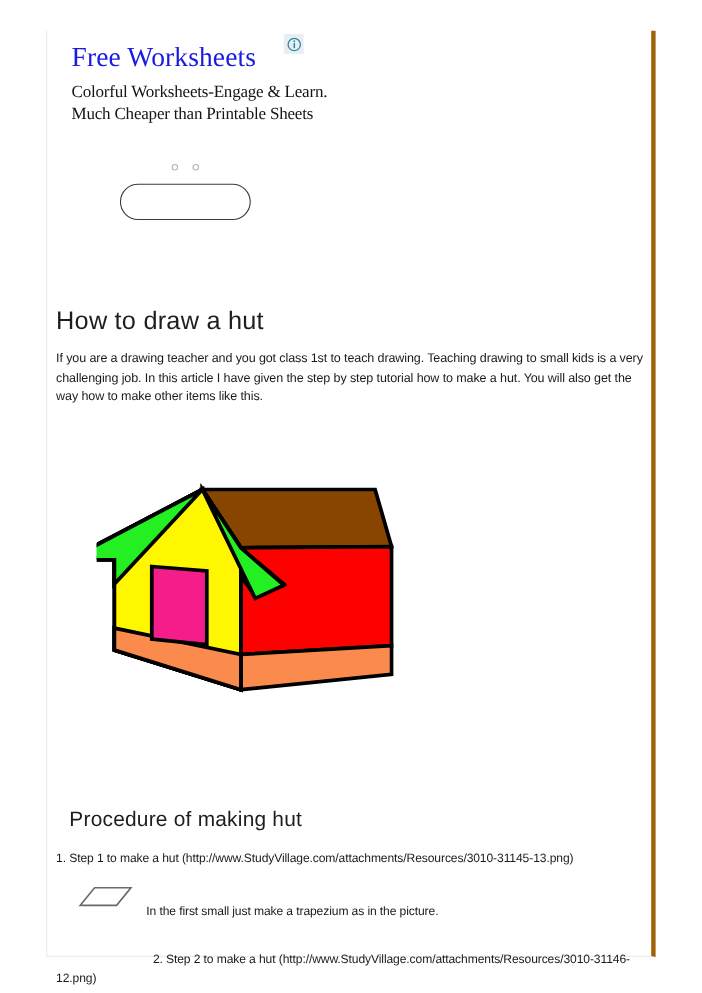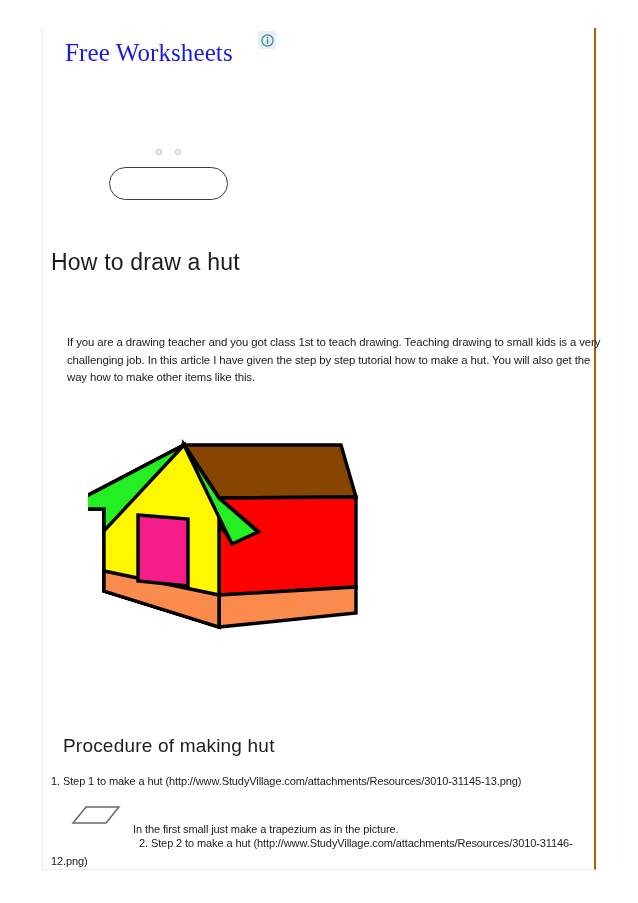--- a/index.html
+++ b/index.html
@@ -19,21 +19,21 @@
 
   
   #page-card {
     position: absolute;
     left: 42px;
     top: 28px;
     width: 554px;
     height: 842px;
     background: #ffffff;
     border-left: 1px solid #ececec;
-    border-right: 2px solid #a16207;
+    border-right: 4px solid #a16207;
     border-bottom: 1px solid #ececec;
     box-sizing: border-box;
   }
 
   
   #ad-block {
     position: absolute;
     left: 0;
     top: 0;
     width: 554px;
@@ -109,28 +109,28 @@
     position: absolute;
     left: 0;
     top: 190px;
     width: 554px;
   }
   h1.article-title {
     margin: 0;
     padding: 0;
     position: absolute;
     left: 8px;
-    top: 31px;
+    top: 60px;
     font-size: 23px;
     font-weight: 400;
     color: #1d1d1d;
     letter-spacing: 0.2px;
   }
   p.intro {
-    margin: 16px;
+    margin: 0;
     padding: 0;
     position: absolute;
     left: 8px;
     top: 100px;
     width: 540px;
     font-size: 11.4px;
     line-height: 17.5px;
     color: #1a1a1a;
     letter-spacing: -0.1px;
   }
@@ -162,21 +162,21 @@
     padding: 0;
     position: absolute;
     width: 546px;
     font-size: 11px;
     line-height: 17.5px;
     color: #1a1a1a;
     letter-spacing: -0.1px;
   }
   p.step-1 { left: 8px; top: 555px; }
   p.step-caption { left: 90px; top: 603px; width: 420px; }
-  p.step-2 { left: 8px; top: 617px; text-indent: 88px; }
+  p.step-2 { left: 8px; top: 646px; text-indent: 88px; }
 
   #trapezium-figure {
     position: absolute;
     left: 26px;
     top: 585px;
     width: 54px;
     height: 26px;
   }
   #trapezium-figure svg { display: block; }
 </style>
@@ -190,20 +190,21 @@
     <div id="ad-title">Free Worksheets</div>
 
     <div id="ad-info-icon">
       <svg width="13" height="13" viewBox="0 0 13 13" aria-hidden="true">
         <circle cx="6.5" cy="6.5" r="5.6" fill="none" stroke="#2e8b96" stroke-width="1.2"></circle>
         <circle cx="6.5" cy="3.5" r="0.85" fill="#2e8b96"></circle>
         <rect x="5.85" y="5.2" width="1.4" height="4.6" fill="#2e8b96"></rect>
       </svg>
     </div>
 
+    <div id="ad-desc">Colorful Worksheets-Engage &amp; Learn. Much Cheaper than Printable Sheets</div>
 
     <div id="ad-dots">
       <span class="ad-dot d1"></span>
       <span class="ad-dot d2"></span>
     </div>
 
     <div id="ad-cta"></div>
   </div>
 
   <div id="article">

